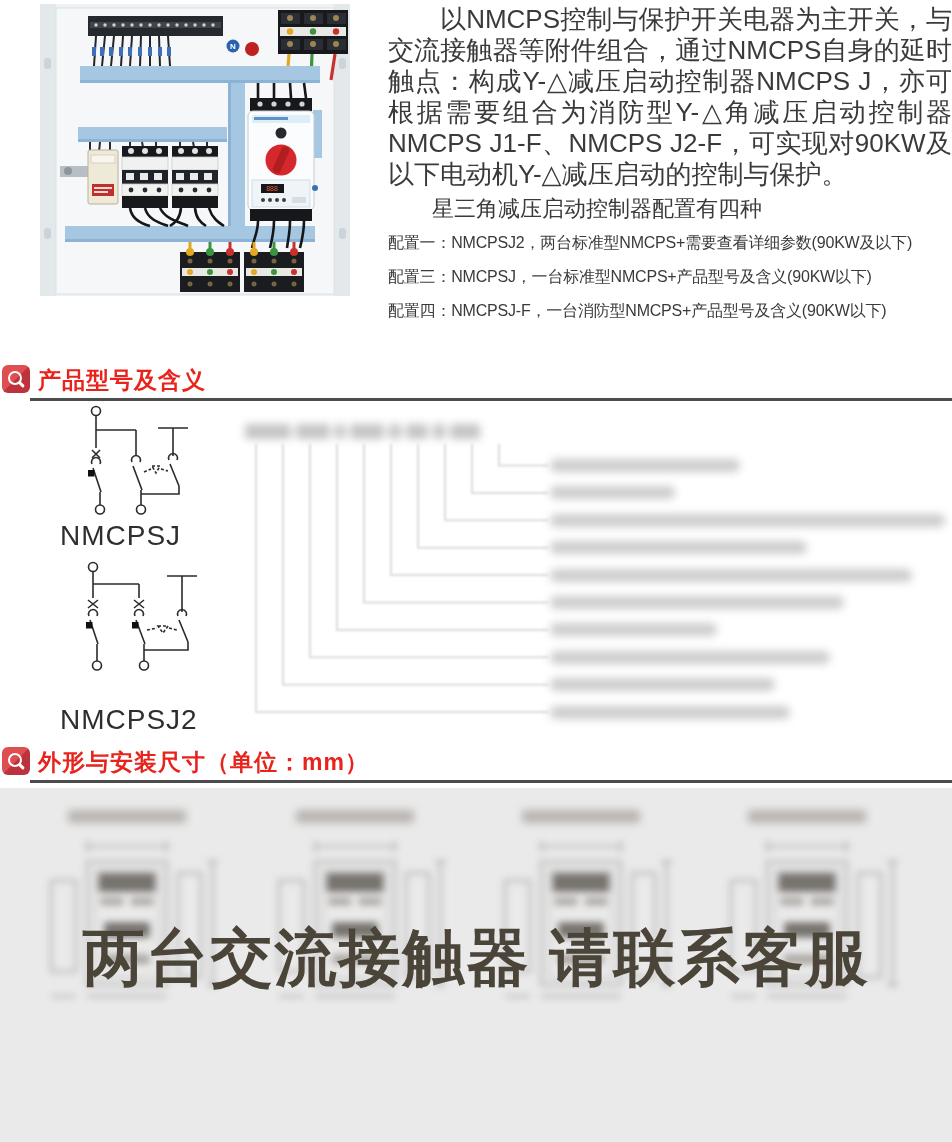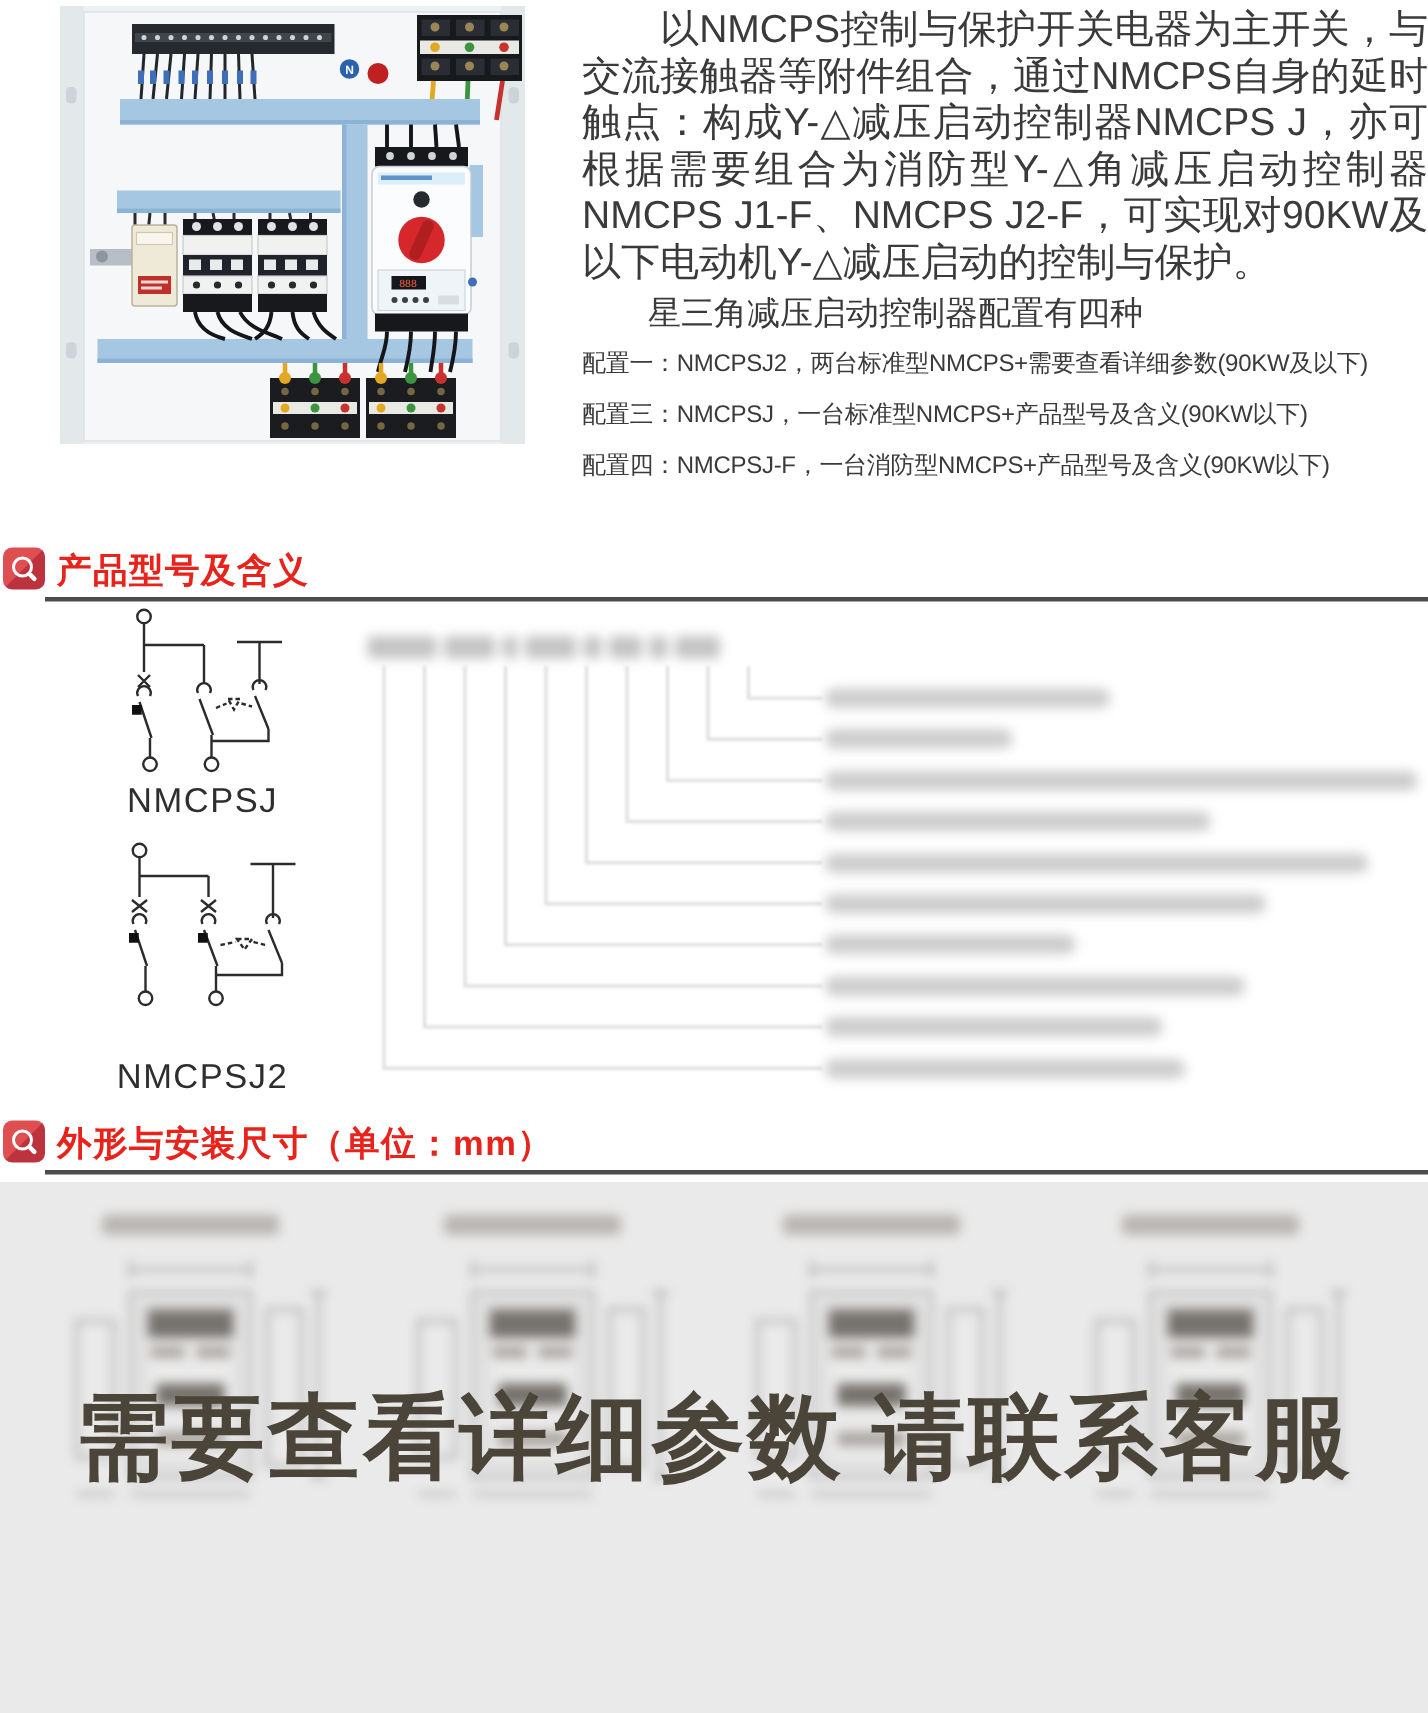--- a/index.html
+++ b/index.html
@@ -25,22 +25,22 @@
               border:2.5px solid #fff;border-radius:50%;}
   .mag-handle{position:absolute;left:18px;top:16px;width:3px;height:7px;background:#fff;
               transform:rotate(-45deg);border-radius:2px;}
   .hdr-title{position:absolute;left:38px;top:3px;font-size:23px;font-weight:600;
              color:#e8231c;letter-spacing:1px;}
   .hdr-line{position:absolute;left:30px;top:36px;width:922px;height:3px;background:#4c4c4c;}
 
   
   .diag{position:absolute;}
   .diag1{left:60px;top:404px;} .diag2{left:55px;top:560px;}
-  .diag-label{position:absolute;left:50px;width:170px;text-align:center;
-              font-size:23px;color:#2e2e2e;letter-spacing:1px;}
+  .diag-label{position:absolute;left:60px;width:170px;
+              font-size:28px;color:#2e2e2e;letter-spacing:1px;}
   .dl1{top:520px;} .dl2{top:704px;}
 
   .code-blur{position:absolute;left:245px;top:424px;height:16px;display:flex;gap:5px;
              filter:blur(4px);opacity:.45;}
   .code-seg{display:block;height:15px;background:#7c7c7c;border-radius:3px;}
 
   .legend-rows{position:absolute;left:550px;top:459px;width:402px;height:280px;}
   .legend-row{position:absolute;left:0;height:13px;background:#8f8f8f;border-radius:6px;
               filter:blur(4px);opacity:.45;}
 
@@ -401,21 +401,21 @@
   <div class="section-header hdr2">
     <span class="hdr-icon">
       <span class="mag-circle"></span>
       <span class="mag-handle"></span>
     </span>
     <span class="hdr-title">外形与安装尺寸（单位：mm）</span>
     <span class="hdr-line"></span>
   </div>
 
   <div class="dims" id="dims-panel">
-    <div class="overlay">需要查看详细参数 请联系客服</div>
+    <div class="overlay">两台交流接触器 请联系客服</div>
   <div class="fig" style="left: 22px;">
       <div class="fig-label-blur"></div>
       <svg class="fig-svg" width="200" height="185" viewBox="0 0 200 195">
         <g stroke="#8f8f8f" stroke-width="2" fill="none">
           <rect x="58" y="28" width="84" height="130"></rect>
           <rect x="66" y="36" width="68" height="114" stroke-width="1"></rect>
           <rect x="20" y="48" width="26" height="96"></rect>
           <rect x="154" y="40" width="24" height="110"></rect>
           <line x1="58" y1="12" x2="142" y2="12"></line>
           <line x1="58" y1="6" x2="58" y2="18"></line>

